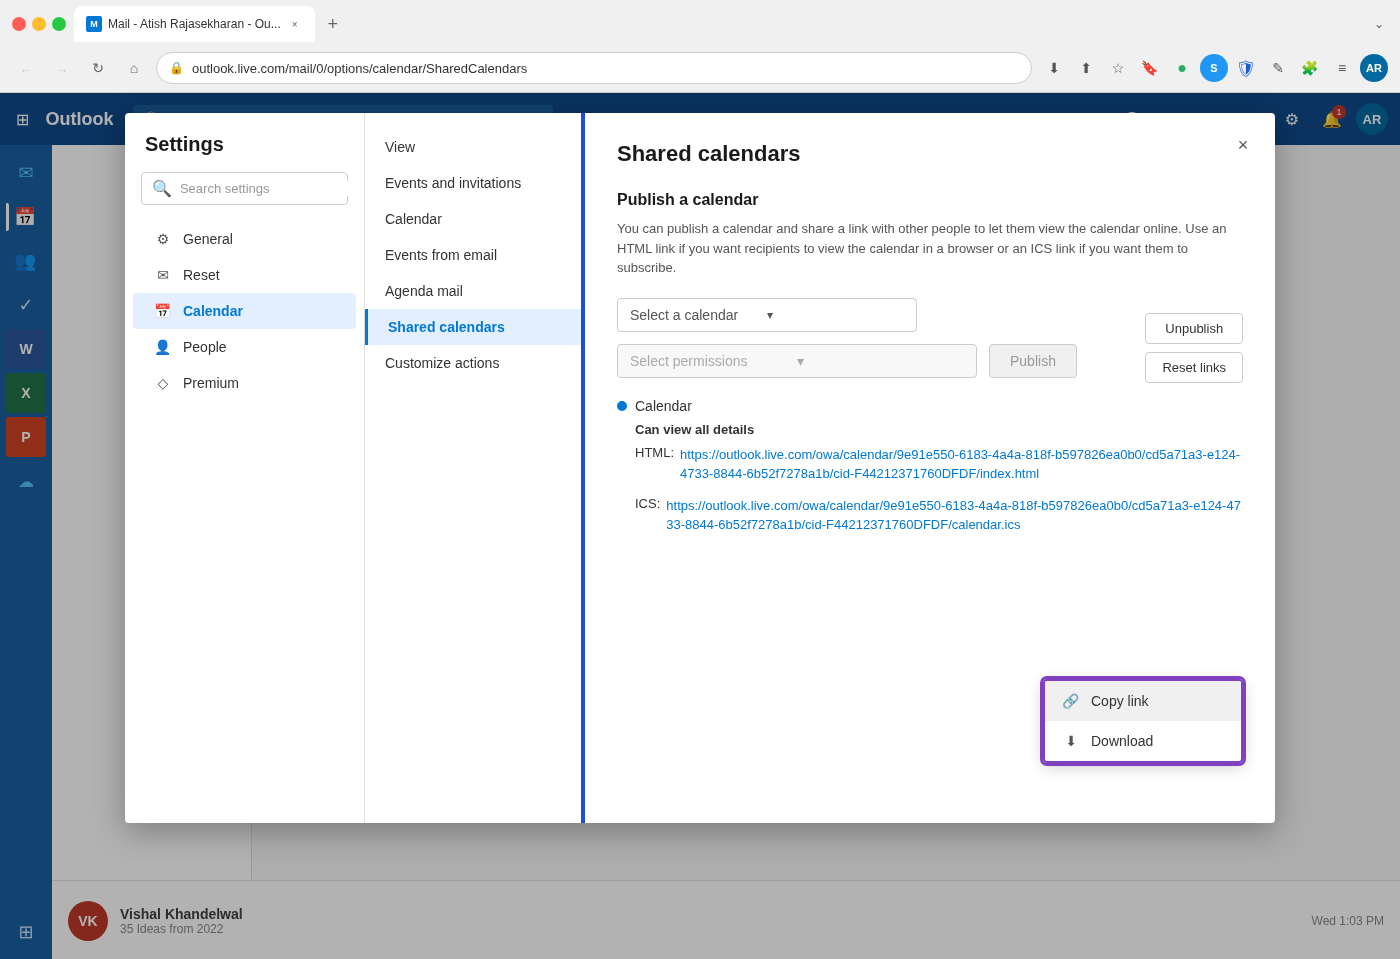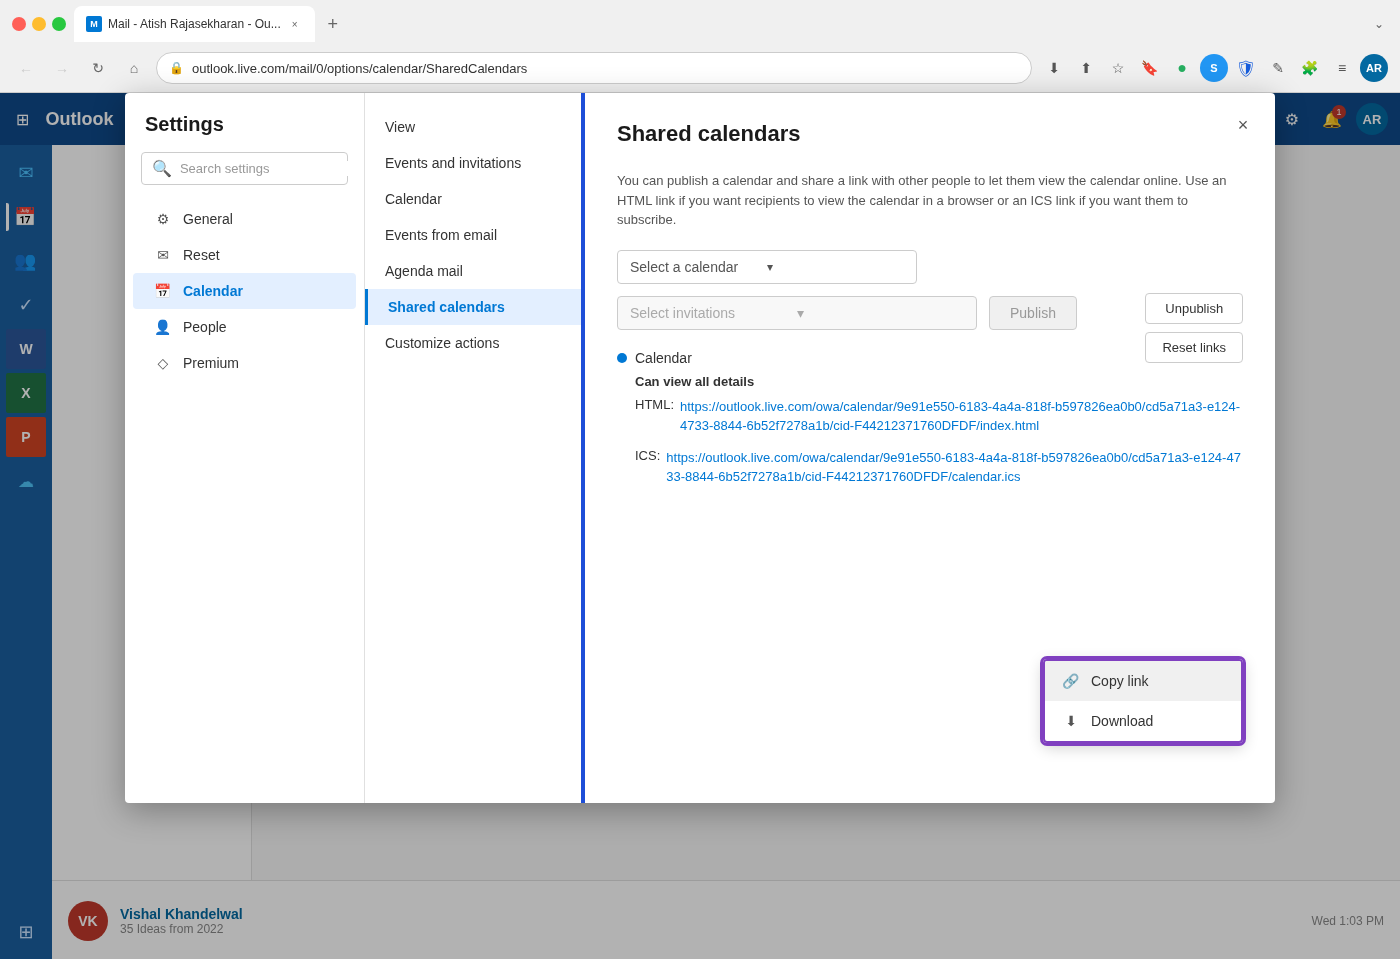--- a/index.html
+++ b/index.html
@@ -331,20 +331,21 @@
       position: absolute;
       top: 0;
       left: 0;
       right: 0;
       bottom: 0;
       background: rgba(0,0,0,0.3);
       z-index: 100;
       display: flex;
       align-items: flex-start;
       justify-content: center;
+      padding-top: 20px;
     }
 
     .settings-modal {
       background: white;
       border-radius: 4px;
       width: 1150px;
       height: 710px;
       display: flex;
       overflow: hidden;
       box-shadow: 0 8px 32px rgba(0,0,0,0.3);
@@ -705,21 +706,21 @@
       flex-shrink: 0;
     }
 
     .user-info {
       flex: 1;
     }
 
     .user-name {
       font-size: 14px;
       font-weight: 600;
-      color: #0369a1;
+      color: #404040;
     }
 
     .user-preview {
       font-size: 12px;
       color: #888;
     }
 
     .user-date {
       font-size: 12px;
       color: #888;
@@ -902,30 +903,31 @@
         <div class="middle-nav-item active">Shared calendars</div>
         <div class="middle-nav-item">Customize actions</div>
       </div>
 
       <div class="settings-content">
 
         <div class="settings-close">×</div>
 
         <div class="content-title">Shared calendars</div>
 
+        <div class="section-title">Publish a calendar</div>
         <div class="section-desc">You can publish a calendar and share a link with other people to let them view the calendar online. Use an HTML link if you want recipients to view the calendar in a browser or an ICS link if you want them to subscribe.</div>
 
         <div class="calendar-select">
           <span>Select a calendar</span>
           <span class="chevron">▾</span>
         </div>
 
         <div class="permissions-row">
           <div class="permissions-select">
-            <span>Select invitations</span>
+            <span>Select permissions</span>
             <span class="chevron">▾</span>
           </div>
           <button class="publish-btn">Publish</button>
         </div>
 
         <div class="calendar-item">
           <div class="calendar-dot-row">
             <div class="calendar-dot"></div>
             <span class="calendar-name">Calendar</span>
           </div>

